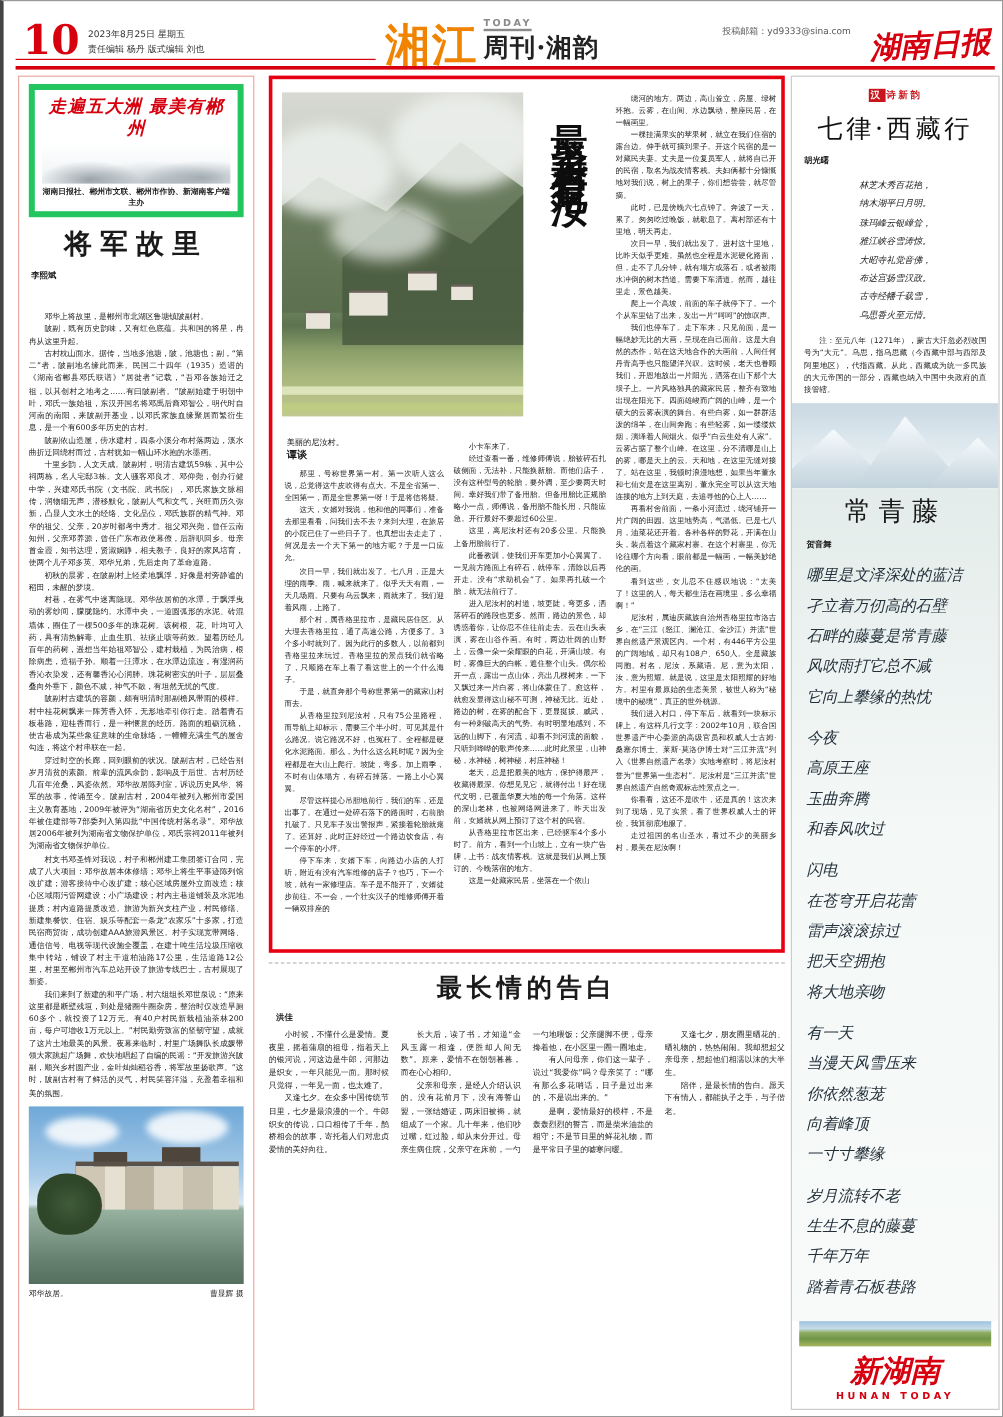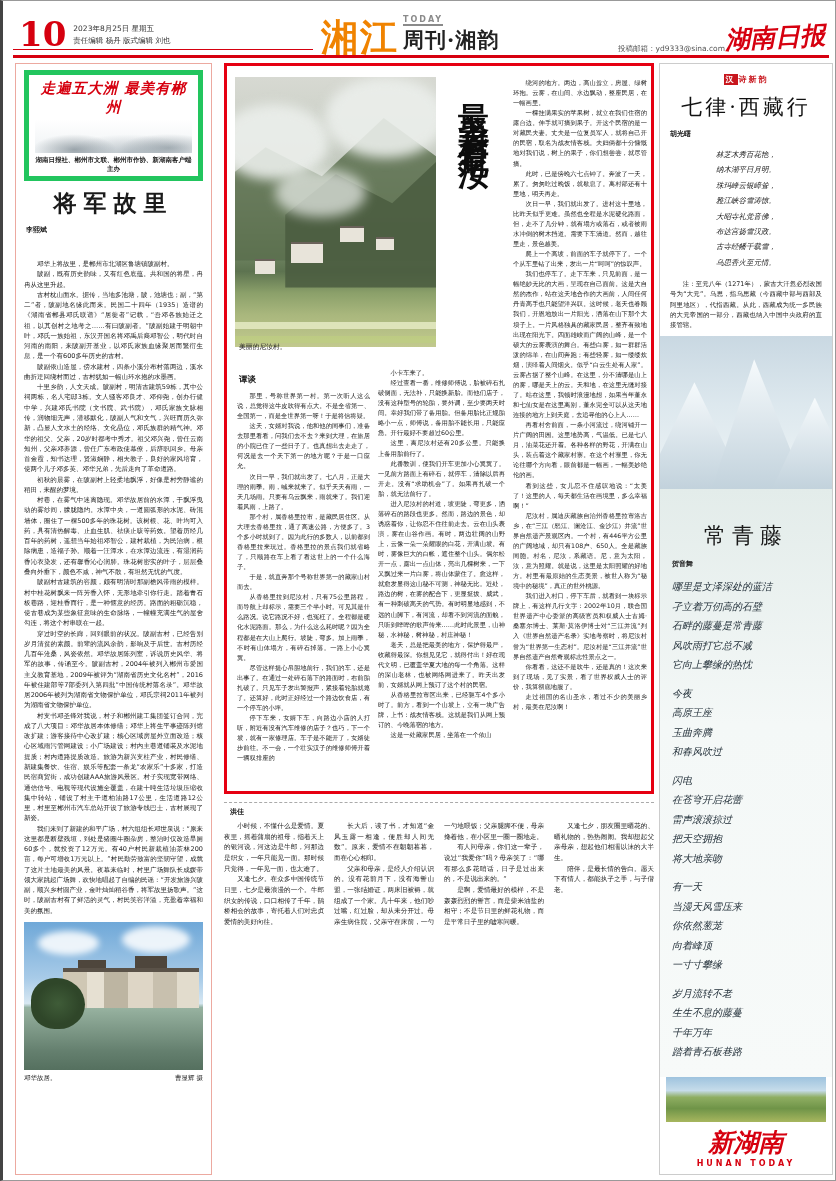--- a/index.html
+++ b/index.html
@@ -11,21 +11,21 @@
   }
   
   .hdr-left { position:absolute; left:16px; top:18px; display:flex; gap:7px; align-items:flex-start; }
   .pagenum { font-family:"DejaVu Serif",serif; font-size:34px; line-height:30px; font-weight:bold; color:#d6000f; }
   .dateblock { font-size:7.5px; color:#333; line-height:12px; padding-top:4px; }
   .masthead { position:absolute; left:318px; top:14px; display:flex; align-items:flex-end; gap:4px; }
   .brand { font-family:"DejaVu Serif",serif; font-weight:bold; font-size:37px; line-height:36px; color:#f08300; letter-spacing:2px; }
   .brand-sub { display:flex; flex-direction:column; align-items:flex-start; padding-bottom:1px; }
   .weekly { font-size:8px; font-weight:bold; color:#8a8a8a; letter-spacing:2px; border-bottom:2px solid #8a8a8a; }
   .kan { font-family:"DejaVu Serif",serif; font-size:21px; font-weight:bold; color:#222; letter-spacing:1px; }
-  .hdr-right { position:absolute; right:10px; top:20px; display:flex; align-items:flex-end; gap:0; }
+  .hdr-right { position:absolute; right:10px; top:20px; display:flex; align-items:flex-start; gap:16px; }
   .email { font-size:7.5px; color:#555; }
   .paperlogo { font-family:"DejaVu Serif",serif; font-size:25px; font-weight:bold; font-style:italic; color:#d6000f; transform:rotate(-3deg); }
   .hdr-rule { position:absolute; left:10px; right:6px; top:54px; height:3px; background:#d6000f; }
   .hdr-rule-thin { position:absolute; left:10px; width:300px; top:48px; height:1px; background:#d6000f; }
 
   
   .leftcol { position:absolute; left:12px; top:62px; width:197px; height:1112px;
     border:1px solid #eca9a0; padding:6px 8px; overflow:hidden; }
   .banner { border:5px solid #22c55e; padding:4px 4px 2px; margin-bottom:6px; }
   .banner-callig { font-family:"DejaVu Serif",serif; font-style:italic; font-weight:bold;
@@ -60,21 +60,21 @@
   
   .centercol { position:absolute; left:221px; top:62px; width:430px; }
   .featurebox { position:relative; width:430px; height:731px; border:3px solid #e60012; background:#fff; }
   .photo-ny { position:absolute; left:8px; top:11px; width:201px; height:270px; overflow:hidden;
     background:linear-gradient(#d7d9d2 0%, #c6ccc2 30%, #aab5a0 45%, #7e9270 60%, #5d7350 72%, #8ba06a 80%, #a9b77d 88%, #c2c98e 100%); }
   .photo-ny .ridge { position:absolute; width:140%; height:60%; background:#5a6e4d; opacity:.85;
     clip-path:polygon(0 100%, 0 55%, 18% 30%, 38% 48%, 60% 12%, 82% 40%, 100% 25%, 100% 100%); }
   .photo-ny .mist { position:absolute; background:rgba(235,238,235,.9); border-radius:50%; filter:blur(6px); }
   .photo-ny .house { position:absolute; background:#e8e4da; box-shadow:0 -2px 0 #6a625a; }
   .photo-ny .field { position:absolute; left:0; right:0; height:7px; }
-  .ny-caption { position:absolute; left:12px; top:276px; font-size:6.8px; color:#222; }
+  .ny-caption { position:absolute; left:12px; top:298px; font-size:6.8px; color:#222; }
   .ny-byline { position:absolute; left:12px; top:308px; font-size:8.5px; font-weight:bold; }
   .v-title { position:absolute; left:226px; top:14px; height:296px; width:42px;
     writing-mode:vertical-rl; font-family:"DejaVu Serif",serif; font-weight:bold;
     font-size:31px; letter-spacing:9px; color:#0d0d0d; }
   .fcol { position:absolute; font-size:6.3px; line-height:1.6; text-align:justify; overflow:hidden; }
   .fcol p { text-indent:2em; }
   .fcol-a { left:10px; top:325px; width:133px; height:396px; }
   .fcol-b { left:151px; top:302px; width:127px; height:419px; }
   .fcol-c { left:286px; top:12px; width:134px; height:709px; }
   .dashsep { width:430px; border-top:1.5px dashed #aaa; margin-top:8px; }
@@ -97,24 +97,24 @@
   .p1-title { font-family:"DejaVu Serif",serif; font-size:21px; letter-spacing:3px; text-align:center;
     margin:8px 0 8px; color:#111; }
   .p1-author { font-size:7px; font-weight:bold; margin-bottom:8px; }
   .p1-lines { font-family:"DejaVu Serif",serif; font-style:italic; font-size:7.5px; line-height:2.05;
     text-align:center; color:#222; }
   .p1-note { font-size:6.4px; line-height:1.6; text-align:justify; margin-top:9px; text-indent:2em; color:#222; }
   .mtn { height:190px; position:relative; overflow:hidden;
     background:linear-gradient(#c9d8e2 0%, #dde8ee 45%, #eef4f6 100%); }
   .mtn .peak { position:absolute; bottom:0; background:linear-gradient(#f6fafc,#c2d2dc); }
   .evergreen { flex:1; background:linear-gradient(180deg,#e3ecea, #f4f8f7 40%, #f7faf9);
-    padding:28px 12px 6px; }
+    padding:0 12px 6px; }
   .eg-title { font-family:"DejaVu Serif",serif; font-size:22px; letter-spacing:6px; margin:4px 0 8px; text-align:center; }
   .eg-author { font-size:7px; font-weight:bold; margin-bottom:8px; }
-  .eg-poem { font-family:"DejaVu Serif",serif; font-style:italic; font-size:10px; line-height:1.95; color:#23303a; }
+  .eg-poem { font-family:"DejaVu Serif",serif; font-style:italic; font-size:13px; line-height:1.95; color:#23303a; }
   .eg-poem .stanza { margin-bottom:9px; }
   .photo-sm { height:56px; margin:0 6px;
     background:linear-gradient(#9ec3de 0%, #c6dcea 30%, #8fae62 45%, #6f9448 70%, #a7b65e 100%); }
   .footlogo { text-align:center; padding:4px 0 6px; }
   .footlogo .cn { font-family:"DejaVu Serif",serif; font-size:25px; font-weight:bold; font-style:italic; color:#d6000f; }
   .footlogo .en { font-size:8px; font-weight:bold; color:#d6000f; letter-spacing:3px; }
 </style>
 </head>
 <body>
 
@@ -226,20 +226,21 @@
           <p>看到这些，女儿忍不住感叹地说：“太美了！这里的人，每天都生活在画境里，多么幸福啊！”</p>
           <p>尼汝村，属迪庆藏族自治州香格里拉市洛吉乡，在“三江（怒江、澜沧江、金沙江）并流”世界自然遗产景观区内。一个村，有446平方公里的广阔地域，却只有108户、650人。全是藏族同胞。村名，尼汝，系藏语。尼，意为太阳，汝，意为照耀。就是说，这里是太阳照耀的好地方。村里有最原始的生态美景，被世人称为“秘境中的秘境”，真正的世外桃源。</p>
           <p>我们进入村口，停下车后，就看到一块标示牌上，有这样几行文字：2002年10月，联合国世界遗产中心委派的高级官员和权威人士古姆·桑塞尔博士、莱斯·莫洛伊博士对“三江并流”列入《世界自然遗产名录》实地考察时，将尼汝村誉为“世界第一生态村”。尼汝村是“三江并流”世界自然遗产自然奇观标志性景点之一。</p>
           <p>你看看，这还不是吹牛，还是真的！这次来到了现场，见了实景，看了世界权威人士的评价，我算彻底地服了。</p>
           <p>走过祖国的名山圣水，看过不少的美丽乡村，最美在尼汝啊！</p>
         </div>
     </div>
     <div class="dashsep"></div>
 
     <div class="bottomart">
+      <div class="b-title">最长情的告白</div>
       <div class="b-author">洪佳</div>
       <div class="b-cols">
           <p>小时候，不懂什么是爱情。夏夜里，摇着蒲扇的祖母，指着天上的银河说，河这边是牛郎，河那边是织女，一年只能见一面。那时候只觉得，一年见一面，也太难了。</p>
           <p>又逢七夕。在众多中国传统节日里，七夕是最浪漫的一个。牛郎织女的传说，口口相传了千年，鹊桥相会的故事，寄托着人们对忠贞爱情的美好向往。</p>
           <p>长大后，读了书，才知道“金风玉露一相逢，便胜却人间无数”。原来，爱情不在朝朝暮暮，而在心心相印。</p>
           <p>父亲和母亲，是经人介绍认识的。没有花前月下，没有海誓山盟，一张结婚证，两床旧被褥，就组成了一个家。几十年来，他们吵过嘴，红过脸，却从未分开过。母亲生病住院，父亲守在床前，一勺一勺地喂饭；父亲腿脚不便，母亲搀着他，在小区里一圈一圈地走。</p>
           <p>有人问母亲，你们这一辈子，说过“我爱你”吗？母亲笑了：“哪有那么多花哨话，日子是过出来的，不是说出来的。”</p>
           <p>是啊，爱情最好的模样，不是轰轰烈烈的誓言，而是柴米油盐的相守；不是节日里的鲜花礼物，而是平常日子里的嘘寒问暖。</p>
           <p>又逢七夕，朋友圈里晒花的、晒礼物的，热热闹闹。我却想起父亲母亲，想起他们相濡以沫的大半生。</p>
           <p>陪伴，是最长情的告白。愿天下有情人，都能执子之手，与子偕老。</p>

